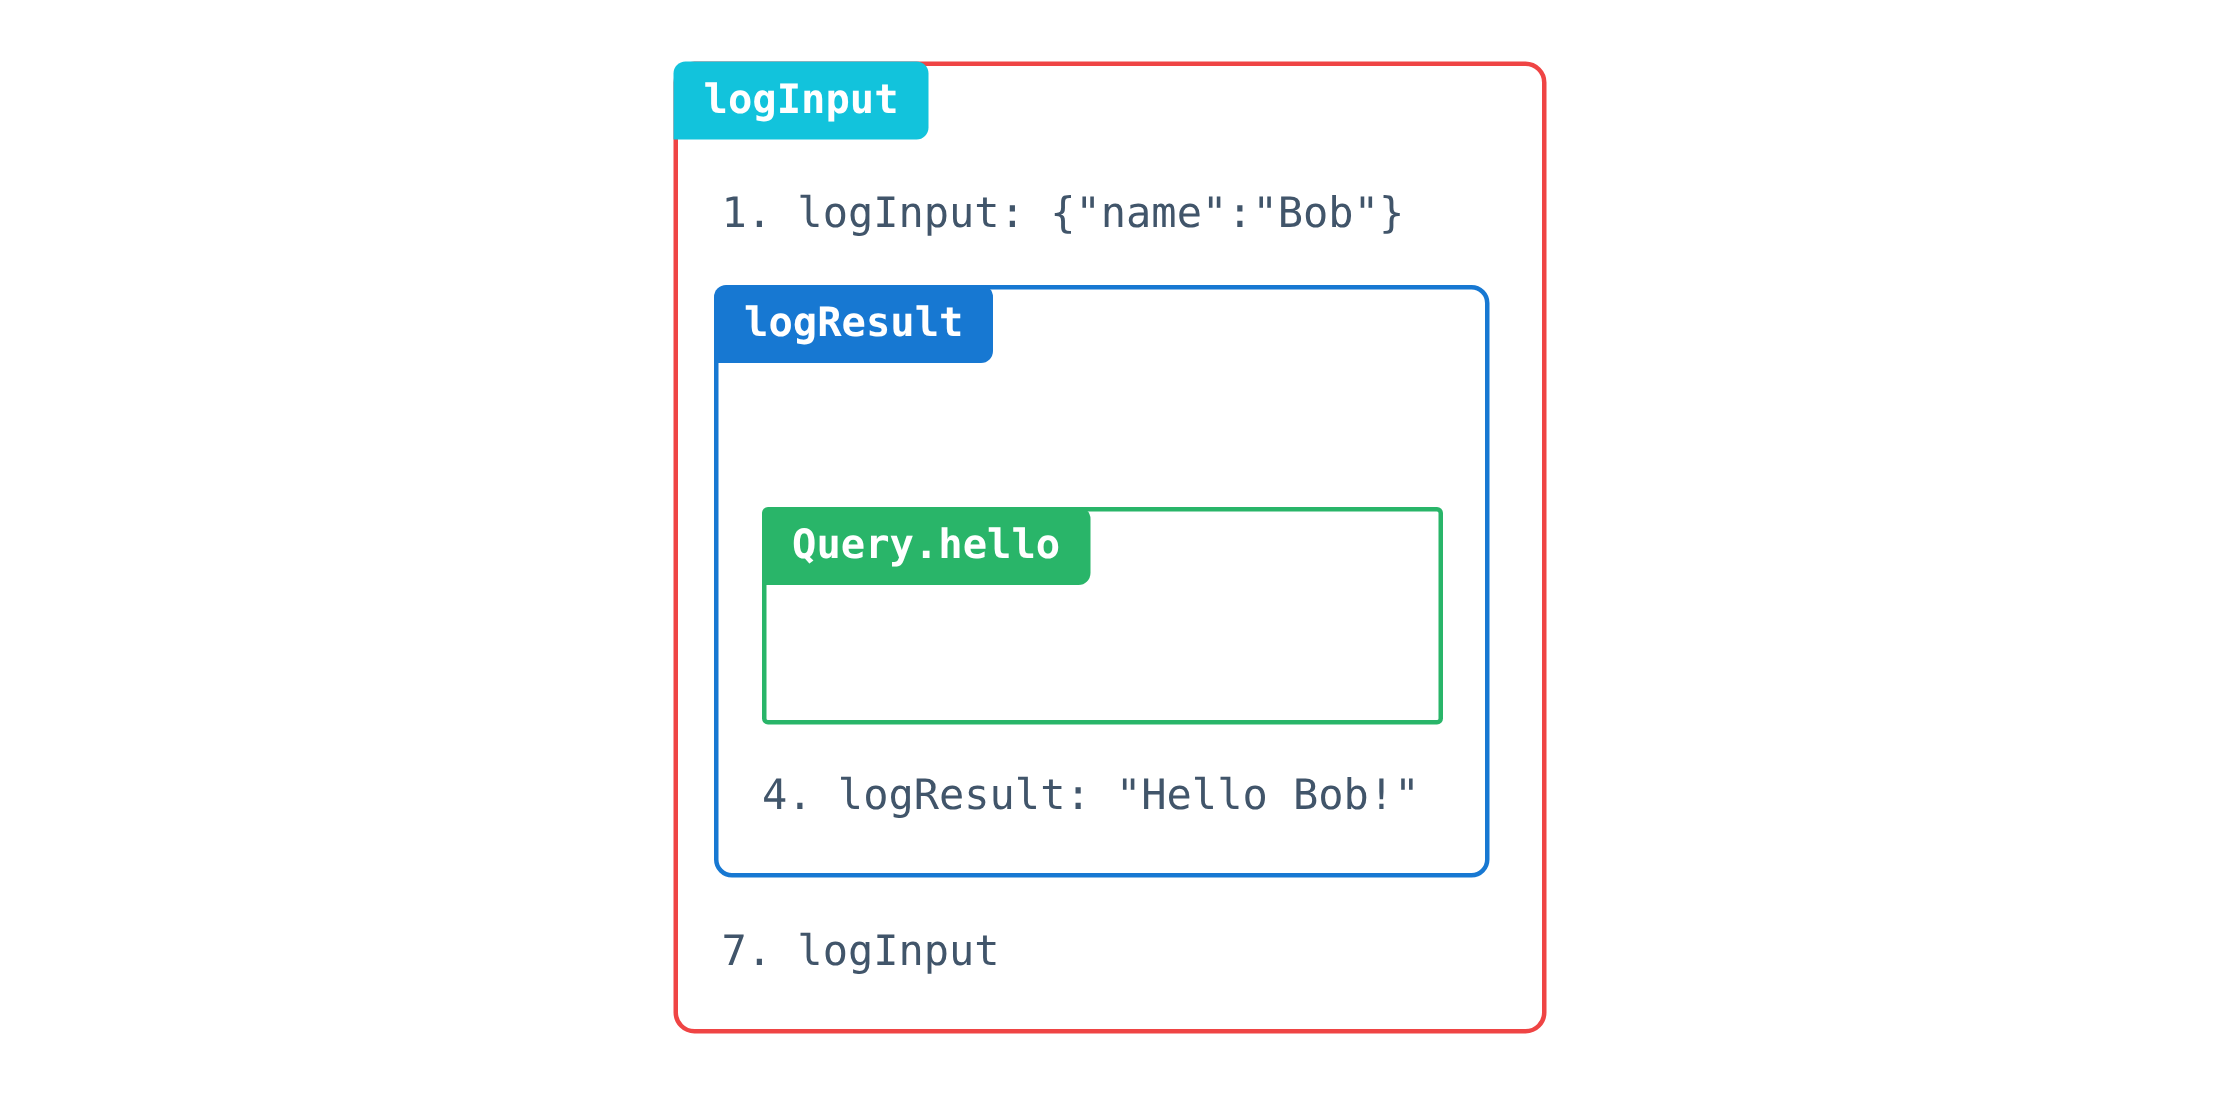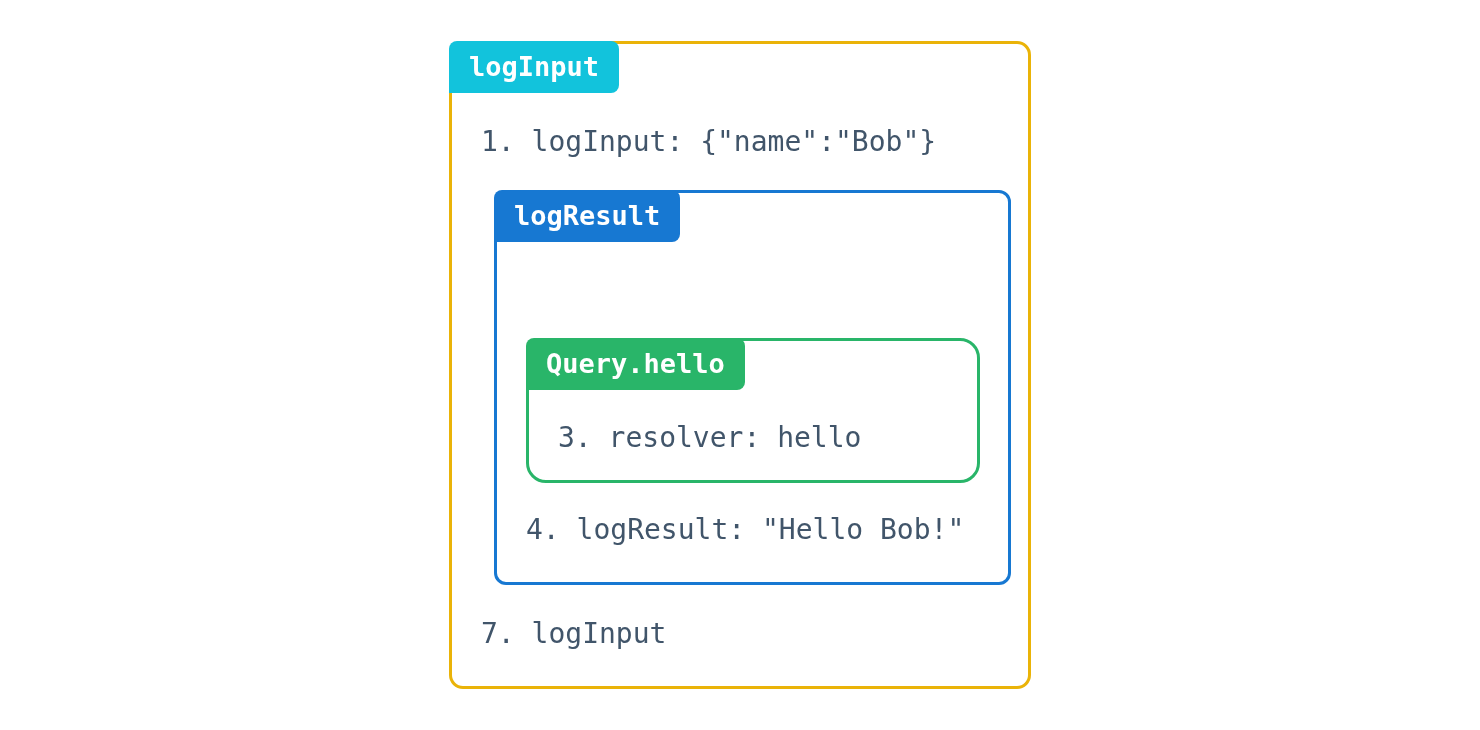--- a/index.html
+++ b/index.html
@@ -19,37 +19,37 @@
     position: absolute;
     box-sizing: border-box;
     background: #ffffff;
     border-radius: 14px;
   }
   .box-outer {
     left: 449px;
     top: 41px;
     width: 582px;
     height: 648px;
-    border: 3px solid #eab308;
+    border: 3px solid #ef4444;
   }
   .box-middle {
-    left: 42px;
+    left: 24px;
     top: 146px;
     width: 517px;
     height: 395px;
     border: 3px solid #1778d2;
     border-radius: 12px;
   }
   .box-inner {
     left: 29px;
     top: 145px;
     width: 454px;
     height: 145px;
     border: 3px solid #29b569;
-    border-radius: 20px;
+    border-radius: 4px;
   }
   .tag {
     position: absolute;
     top: -3px;
     left: -3px;
     height: 52px;
     line-height: 52px;
     padding: 0 20px;
     border-radius: 8px 8px 8px 0;
     color: #ffffff;
@@ -88,21 +88,20 @@
 
     <div class="box box-middle">
 
       <div class="tag tag-blue">logResult</div>
 
 
       <div class="box box-inner">
 
         <div class="tag tag-green">Query.hello</div>
 
-        <div class="line line-3">3. resolver: hello</div>
       </div>
 
       <div class="line line-4">4. logResult: "Hello Bob!"</div>
     </div>
 
     <div class="line line-5">7. logInput</div>
   </div>
 
 </div>
 

